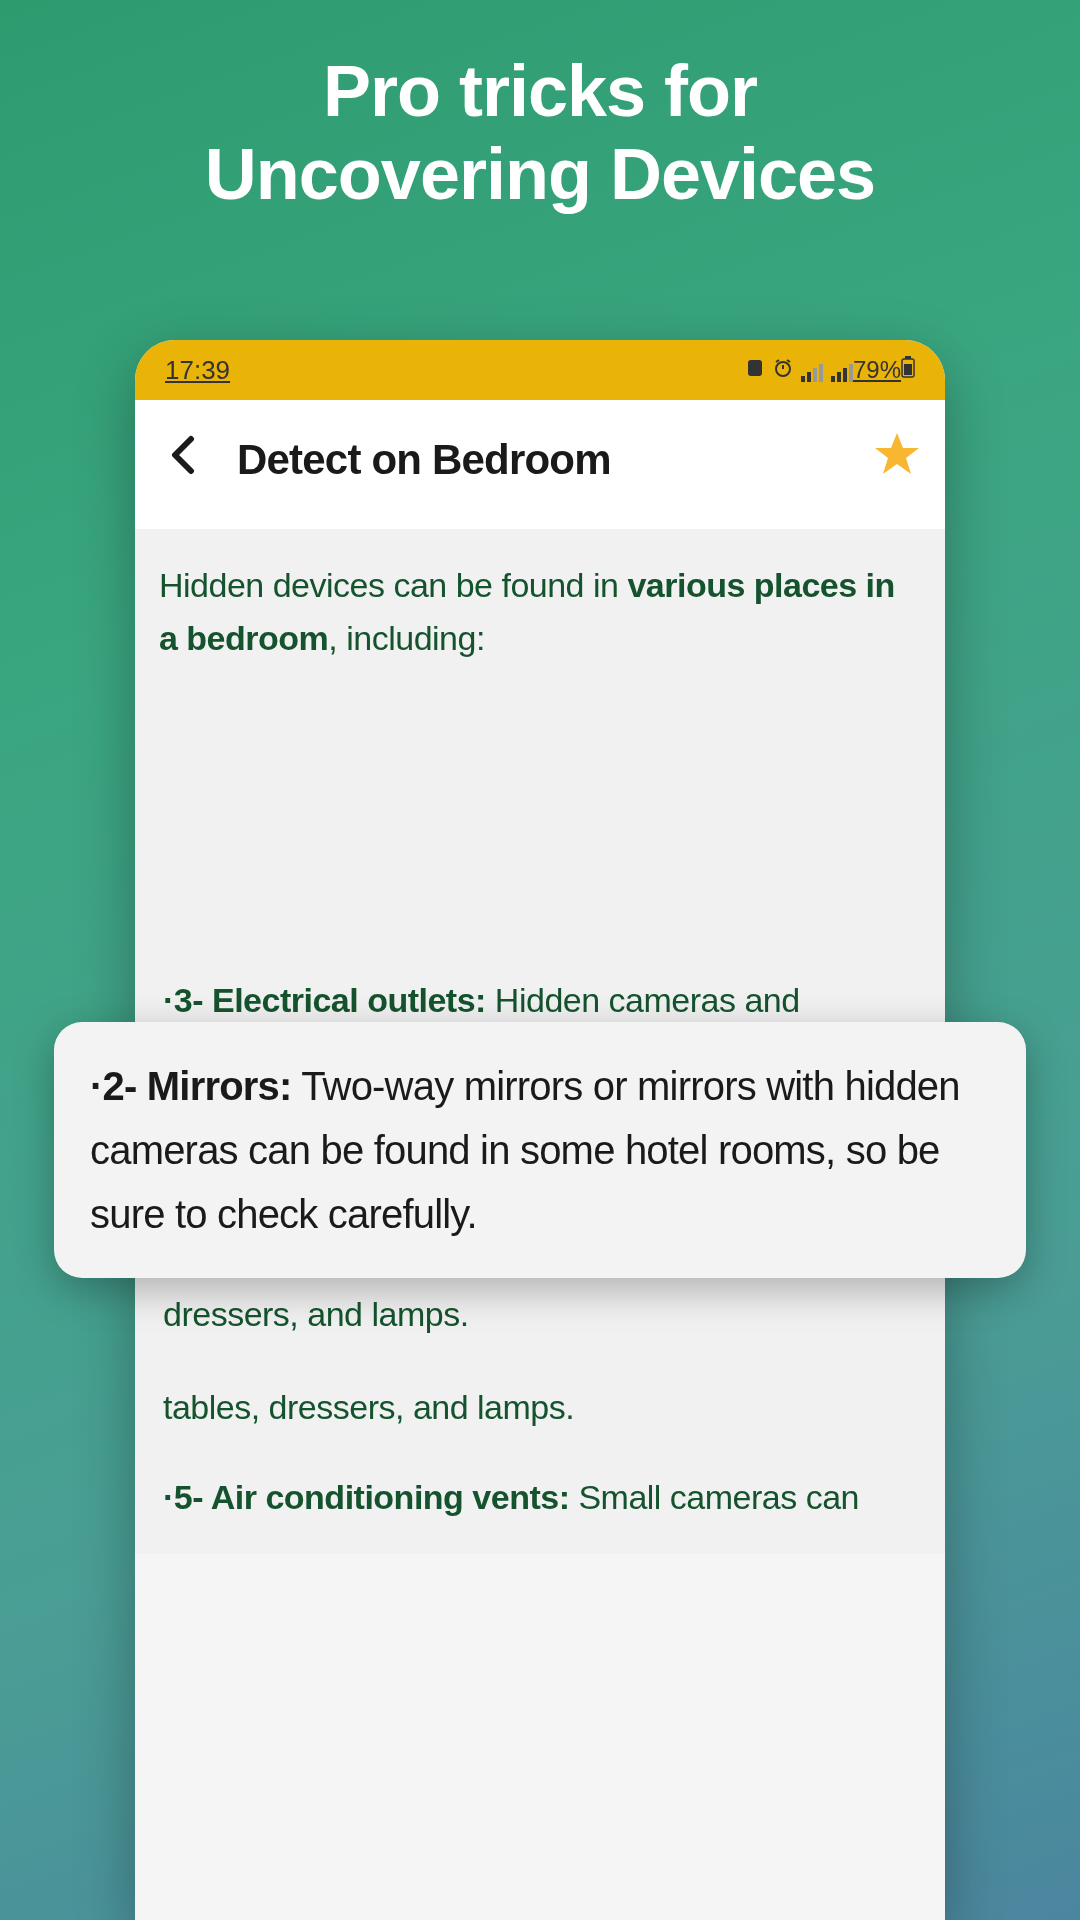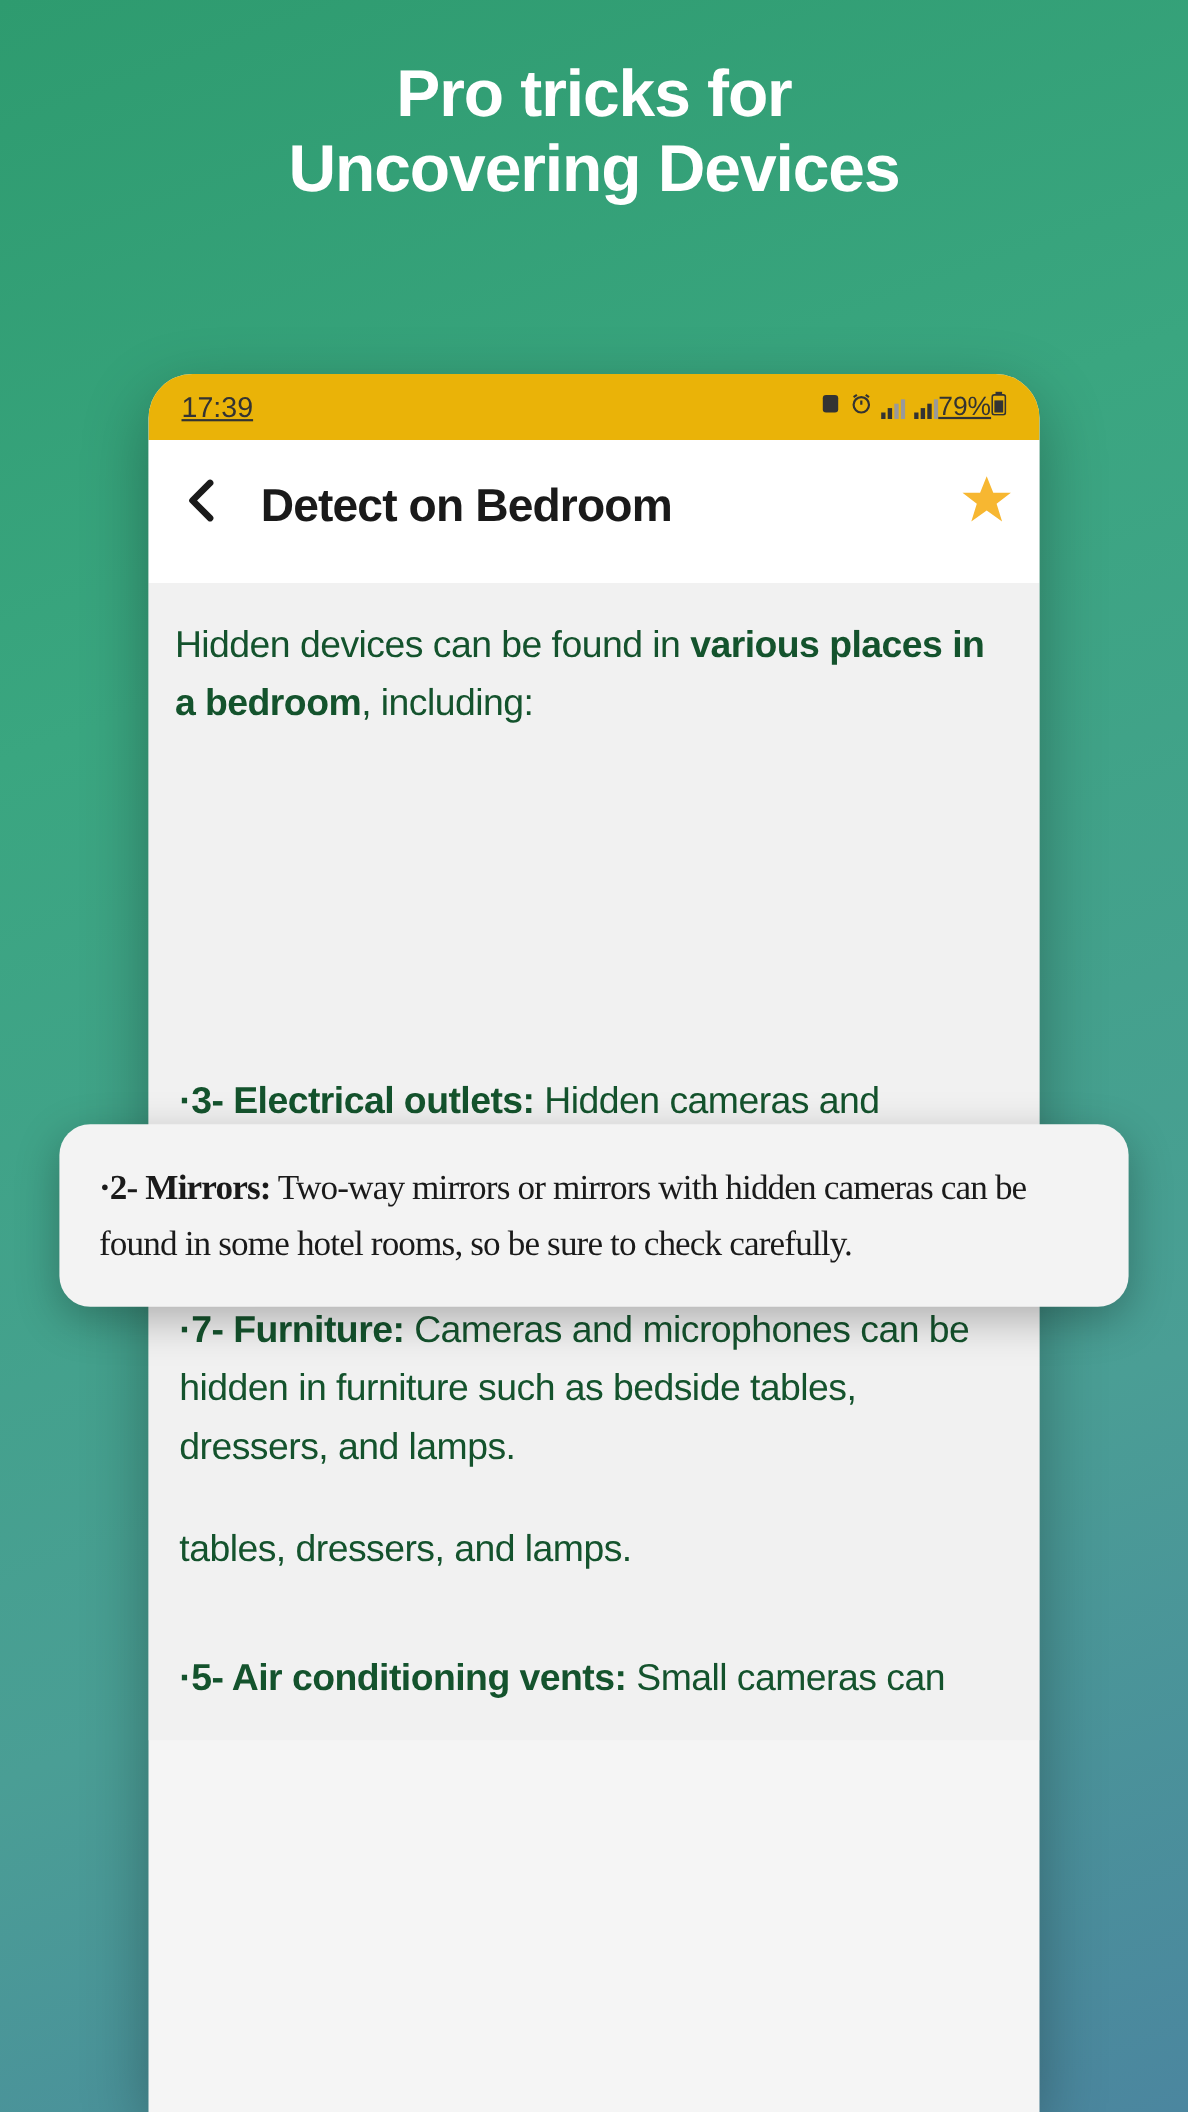--- a/index.html
+++ b/index.html
@@ -11,21 +11,21 @@
       width: 1080px;
       height: 1920px;
       background: linear-gradient(160deg, #2e9b6f 0%, #3aa680 30%, #4a9e95 70%, #4b869f 100%);
       font-family: -apple-system, BlinkMacSystemFont, 'Segoe UI', Arial, sans-serif;
       overflow: hidden;
       position: relative;
     }
     .promo-title {
       text-align: center;
       color: #ffffff;
-      font-size: 60px;
+      font-size: 72px;
       font-weight: 800;
       line-height: 1.15;
       padding-top: 50px;
       letter-spacing: -1px;
     }
     .phone-frame {
       position: absolute;
       top: 340px;
       left: 135px;
       width: 810px;
@@ -102,35 +102,34 @@
     }
     .callout {
       position: absolute;
       top: 1022px;
       left: 54px;
       width: 972px;
       background: #f3f3f3;
       border-radius: 28px;
       box-shadow: 0 12px 40px rgba(0,0,0,0.28);
       padding: 32px 36px;
-      font-size: 32px;
+      font-size: 40px;
       line-height: 1.6;
       color: #1a1a1a;
       letter-spacing: -0.8px;
-      font-family: Liberation Serif, serif;
     }
     .callout .bold {
       font-weight: 700;
     }
     .spacer-for-callout {
       height: 260px;
     }
     .repeat-line {
       margin-top: -10px;
-      margin-bottom: 65px;
+      margin-bottom: 38px;
       padding-left: 4px;
     }
     .partial-item {
       padding-left: 4px;
     }
     .signal-icon {
       display: inline-block;
       width: 22px;
       height: 20px;
     }

